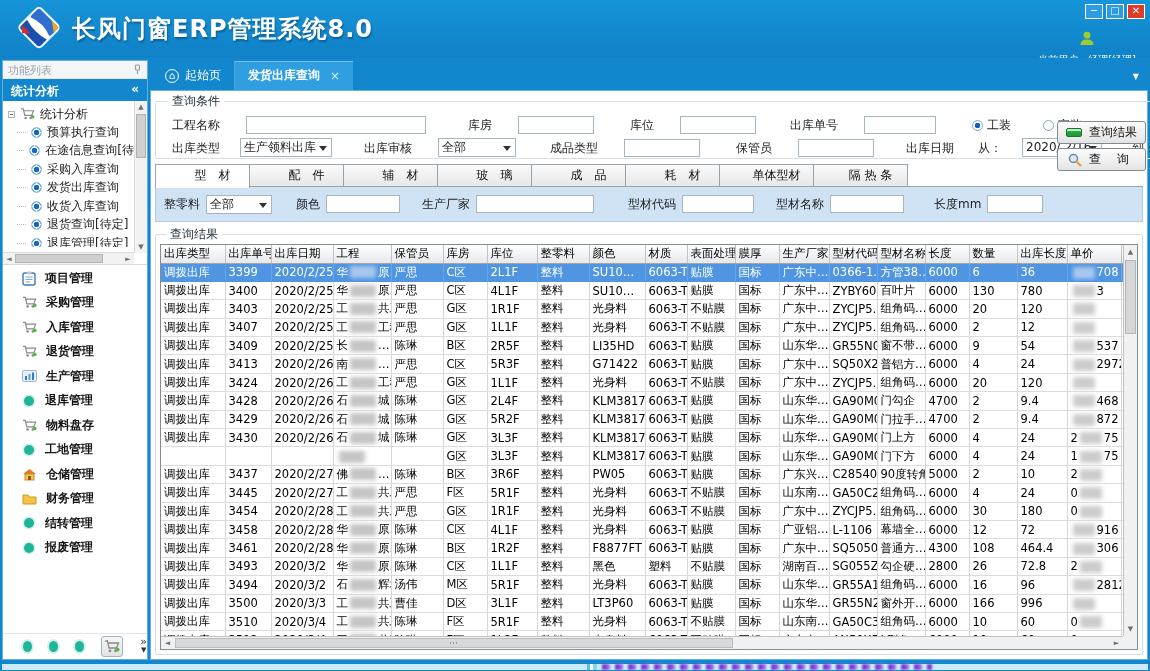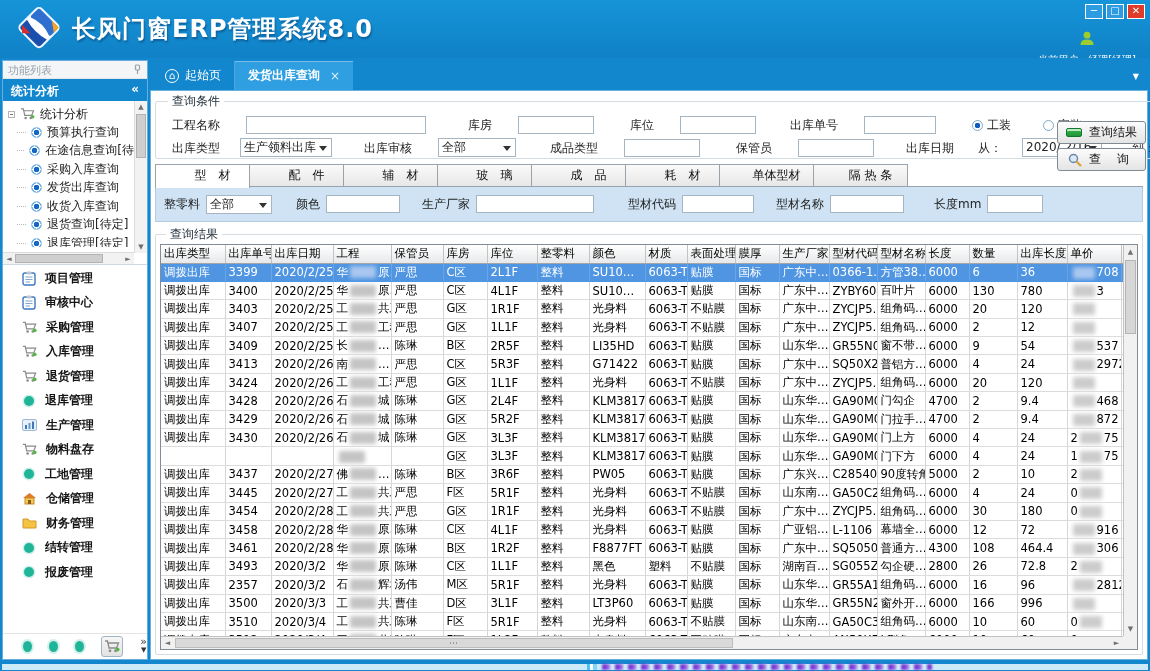--- a/index.html
+++ b/index.html
@@ -272,30 +272,20 @@
               <svg width="14" height="15" viewBox="0 0 14 15">
                 <rect x="1" y="2" width="12" height="12" rx="2" fill="#fff" stroke="#3d78c0" stroke-width="1.4"></rect>
                 <rect x="4.5" y="0.5" width="5" height="3" rx="1" fill="#b9c7d4"></rect>
                 <path d="M3.5 6 H10.5 M3.5 8.5 H10.5 M3.5 11 H8" stroke="#7fa6cc" stroke-width="1"></path>
               </svg>
             </span>
             <span>项目管理</span>
           </div>
           <div class="module-item">
             <span>
-              <svg width="14" height="15" viewBox="0 0 14 15">
-                <rect x="1" y="2" width="12" height="12" rx="2" fill="#fff" stroke="#3d78c0" stroke-width="1.4"></rect>
-                <rect x="4.5" y="0.5" width="5" height="3" rx="1" fill="#b9c7d4"></rect>
-                <path d="M3.5 6 H10.5 M3.5 8.5 H10.5 M3.5 11 H8" stroke="#7fa6cc" stroke-width="1"></path>
-              </svg>
-            </span>
-            <span>审核中心</span>
-          </div>
-          <div class="module-item">
-            <span>
               <svg width="15" height="13" viewBox="0 0 16 13">
                 <path d="M1 1 L3.5 1 L5 8 L12.5 8 L14.5 3 L4 3" fill="none" stroke="#8a8a8a" stroke-width="1.3"></path>
                 <circle cx="6" cy="10.8" r="1.4" fill="#8a8a8a"></circle>
                 <circle cx="11.5" cy="10.8" r="1.4" fill="#8a8a8a"></circle>
                 <circle cx="13.5" cy="9.5" r="2" fill="#58b547"></circle>
               </svg>
             </span>
             <span>采购管理</span>
           </div>
           <div class="module-item">
@@ -315,37 +305,37 @@
                 <path d="M1 1 L3.5 1 L5 8 L12.5 8 L14.5 3 L4 3" fill="none" stroke="#8a8a8a" stroke-width="1.3"></path>
                 <circle cx="6" cy="10.8" r="1.4" fill="#8a8a8a"></circle>
                 <circle cx="11.5" cy="10.8" r="1.4" fill="#8a8a8a"></circle>
                 <circle cx="13.5" cy="9.5" r="2" fill="#58b547"></circle>
               </svg>
             </span>
             <span>退货管理</span>
           </div>
           <div class="module-item">
             <span>
-              <svg width="14" height="14" viewBox="0 0 14 14">
-                <circle cx="7" cy="7" r="6.5" fill="#d2f0ea"></circle>
-                <circle cx="7" cy="7" r="5" fill="#20b598"></circle>
-              </svg>
-            </span>
-            <span>退库管理</span>
-          </div>
-          <div class="module-item">
-            <span>
               <svg width="15" height="12" viewBox="0 0 15 12">
                 <rect x="0.5" y="0.5" width="14" height="11" rx="1.5" fill="#e8f1fa" stroke="#9cb8d4"></rect>
                 <rect x="3" y="6" width="2" height="4" fill="#3d78c0"></rect>
                 <rect x="6.5" y="4" width="2" height="6" fill="#5b9bd5"></rect>
                 <rect x="10" y="2.5" width="2" height="7.5" fill="#3d78c0"></rect>
               </svg>
             </span>
             <span>生产管理</span>
+          </div>
+          <div class="module-item">
+            <span>
+              <svg width="14" height="14" viewBox="0 0 14 14">
+                <circle cx="7" cy="7" r="6.5" fill="#d2f0ea"></circle>
+                <circle cx="7" cy="7" r="5" fill="#20b598"></circle>
+              </svg>
+            </span>
+            <span>退库管理</span>
           </div>
           <div class="module-item">
             <span>
               <svg width="15" height="13" viewBox="0 0 16 13">
                 <path d="M1 1 L3.5 1 L5 8 L12.5 8 L14.5 3 L4 3" fill="none" stroke="#8a8a8a" stroke-width="1.3"></path>
                 <circle cx="6" cy="10.8" r="1.4" fill="#8a8a8a"></circle>
                 <circle cx="11.5" cy="10.8" r="1.4" fill="#8a8a8a"></circle>
                 <circle cx="13.5" cy="9.5" r="2" fill="#58b547"></circle>
               </svg>
             </span>
@@ -925,21 +915,21 @@
                       <td>SG055Z</td>
                       <td>勾企硬…</td>
                       <td>2800</td>
                       <td>26</td>
                       <td>72.8</td>
                       <td>2<span class="blob price"></span></td>
                       <td>182</td>
                     </tr>
                     <tr>
                       <td>调拨出库</td>
-                      <td>2357</td>
+                      <td>3494</td>
                       <td>2020/3/2</td>
                       <td>石<span class="blob"></span>辉城</td>
                       <td>汤伟</td>
                       <td>M区</td>
                       <td>5R1F</td>
                       <td>整料</td>
                       <td>光身料</td>
                       <td>6063-T5</td>
                       <td>贴膜</td>
                       <td>国标</td>

